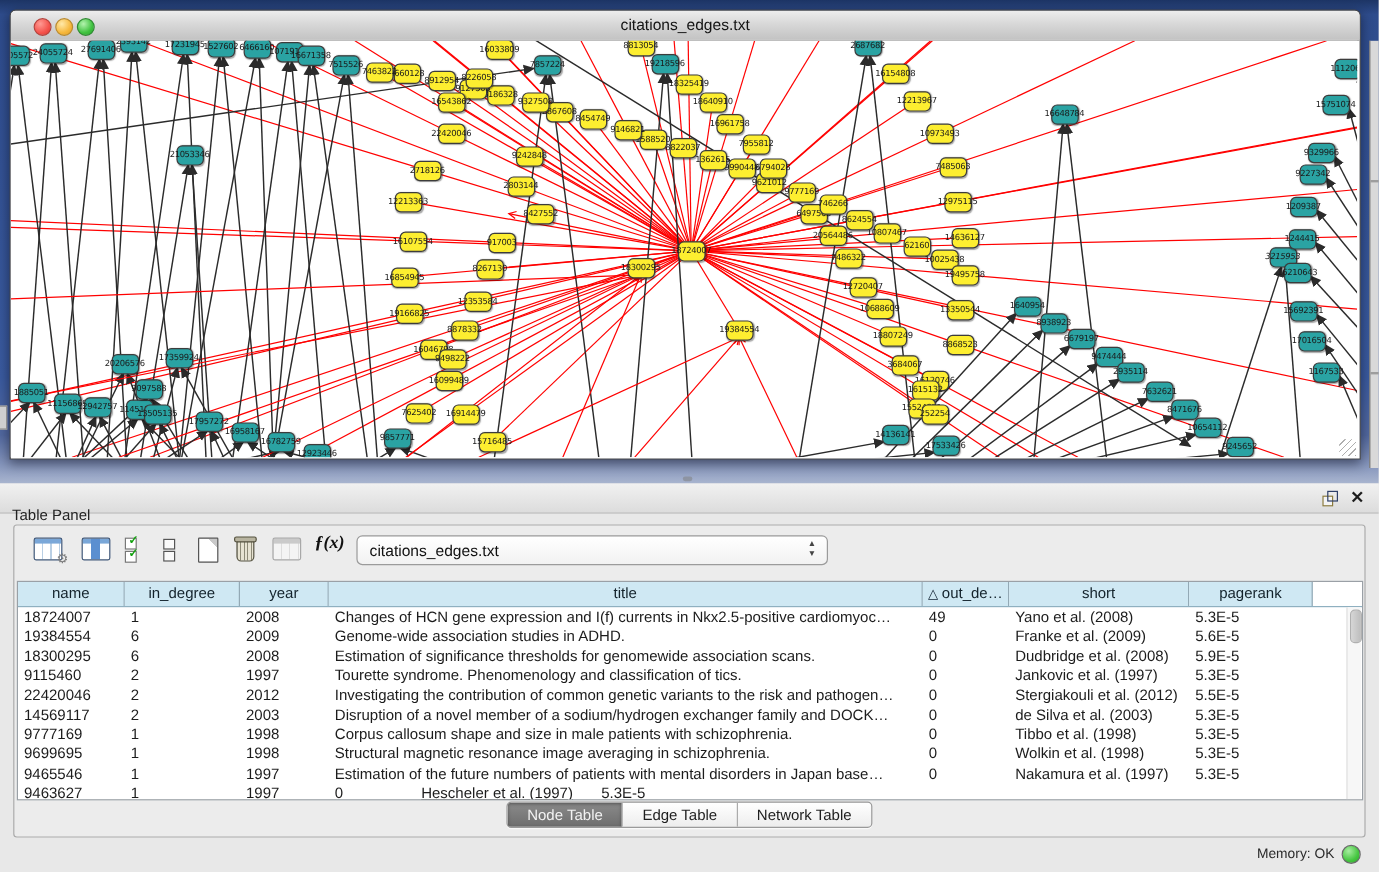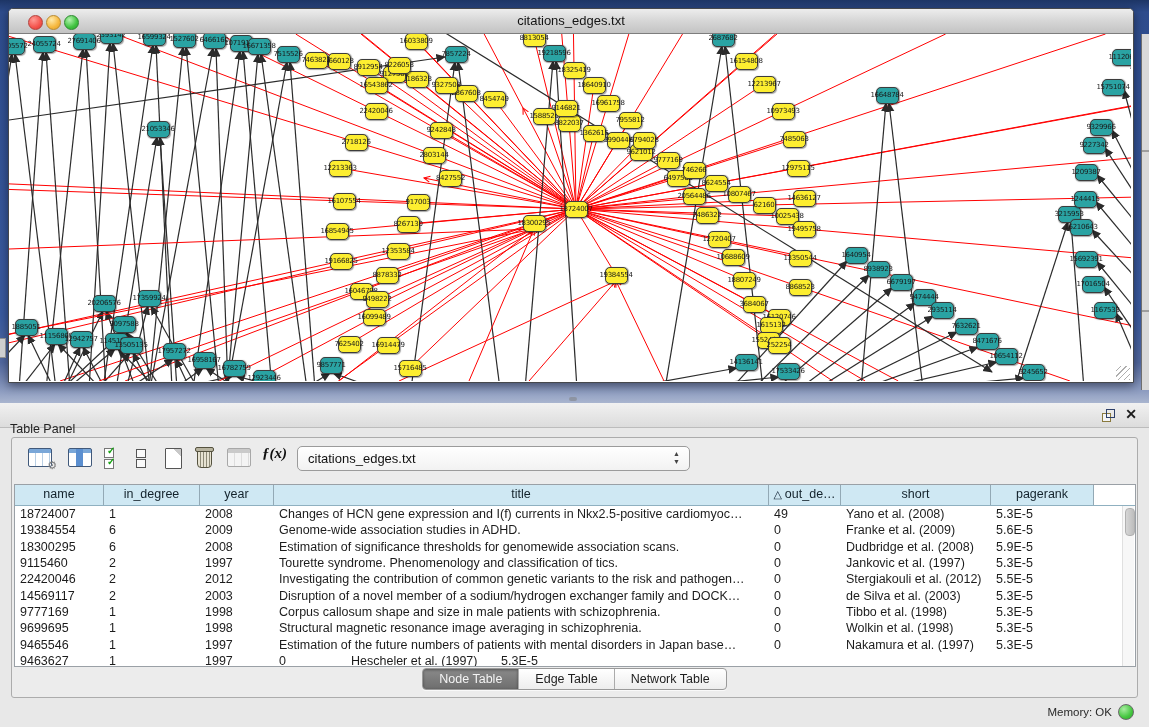--- a/index.html
+++ b/index.html
@@ -488,21 +488,21 @@
         </div>
         <div class="gnode" style="left: 573.5px; top: 90.5px; background: rgb(253, 238, 48); border-color: rgb(60, 60, 60);">
           <span>1362615</span>
         </div>
         <div class="gnode" style="left: 548.5px; top: 80.5px; background: rgb(253, 238, 48); border-color: rgb(60, 60, 60);">
           <span>8822037</span>
         </div>
         <div class="gnode" style="left: 523.5px; top: 73.5px; background: rgb(253, 238, 48); border-color: rgb(60, 60, 60);">
           <span>1588520</span>
         </div>
-        <div class="gnode" style="left: 502.5px; top: 65.5px; background: rgb(253, 238, 48); border-color: rgb(60, 60, 60); margin-left: 43px;">
+        <div class="gnode" style="left: 502.5px; top: 65.5px; background: rgb(253, 238, 48); border-color: rgb(60, 60, 60);">
           <span>9146821</span>
         </div>
         <div class="gnode" style="left: 473.5px; top: 56.5px; background: rgb(253, 238, 48); border-color: rgb(60, 60, 60);">
           <span>8454749</span>
         </div>
         <div class="gnode" style="left: 445.5px; top: 50.5px; background: rgb(253, 238, 48); border-color: rgb(60, 60, 60);">
           <span>2867608</span>
         </div>
         <div class="gnode" style="left: 425.5px; top: 42.5px; background: rgb(253, 238, 48); border-color: rgb(60, 60, 60);">
           <span>9327508</span>
@@ -597,21 +597,21 @@
         <div class="gnode" style="left: -7.5px; top: 3.5px; background: rgb(42, 163, 163); border-color: rgb(60, 60, 60);">
           <span>9405572</span>
         </div>
         <div class="gnode" style="left: 63.5px; top: -1.5px; background: rgb(42, 163, 163); border-color: rgb(60, 60, 60);">
           <span>27691406</span>
         </div>
         <div class="gnode" style="left: 90.5px; top: -7.5px; background: rgb(42, 163, 163); border-color: rgb(60, 60, 60);">
           <span>2393142</span>
         </div>
         <div class="gnode" style="left: 133.5px; top: -5.5px; background: rgb(42, 163, 163); border-color: rgb(60, 60, 60);">
-          <span>16599324</span>
+          <span>17231945</span>
         </div>
         <div class="gnode" style="left: 163.5px; top: -3.5px; background: rgb(42, 163, 163); border-color: rgb(60, 60, 60);">
           <span>1527602</span>
         </div>
         <div class="gnode" style="left: 193.5px; top: -2.5px; background: rgb(42, 163, 163); border-color: rgb(60, 60, 60);">
           <span>6466160</span>
         </div>
         <div class="gnode" style="left: 220.5px; top: 0.5px; background: rgb(42, 163, 163); border-color: rgb(60, 60, 60);">
           <span>10719184</span>
         </div>
@@ -629,21 +629,21 @@
         </div>
         <div class="gnode" style="left: 702.5px; top: -4.5px; background: rgb(42, 163, 163); border-color: rgb(60, 60, 60);">
           <span>2687682</span>
         </div>
         <div class="gnode" style="left: 137.5px; top: 86.5px; background: rgb(42, 163, 163); border-color: rgb(60, 60, 60);">
           <span>21053346</span>
         </div>
         <div class="gnode" style="left: 866.5px; top: 52.5px; background: rgb(42, 163, 163); border-color: rgb(60, 60, 60);">
           <span>16648784</span>
         </div>
-        <div class="gnode" style="left: 1048.5px; top: 171.5px; background: rgb(42, 163, 163); border-color: rgb(60, 60, 60);">
+        <div class="gnode" style="left: 1048.5px; top: 171.5px; background: rgb(42, 163, 163); border-color: rgb(60, 60, 60); font-style: italic;">
           <span>3215953</span>
         </div>
         <div class="gnode" style="left: 83.5px; top: 260.5px; background: rgb(42, 163, 163); border-color: rgb(60, 60, 60);">
           <span>20206576</span>
         </div>
         <div class="gnode" style="left: 128.5px; top: 255.5px; background: rgb(42, 163, 163); border-color: rgb(60, 60, 60);">
           <span>17359924</span>
         </div>
         <div class="gnode" style="left: 5.5px; top: 284.5px; background: rgb(42, 163, 163); border-color: rgb(60, 60, 60);">
           <span>1885051</span>

